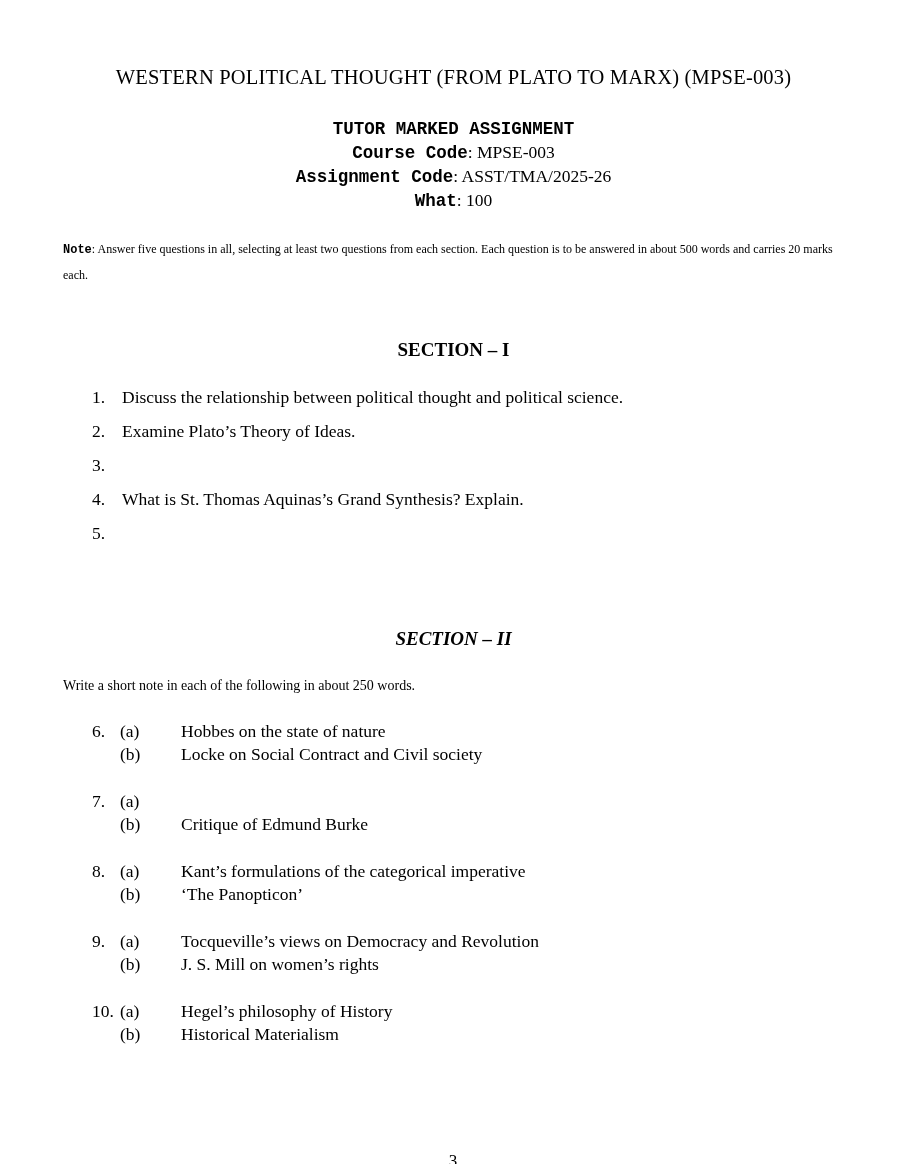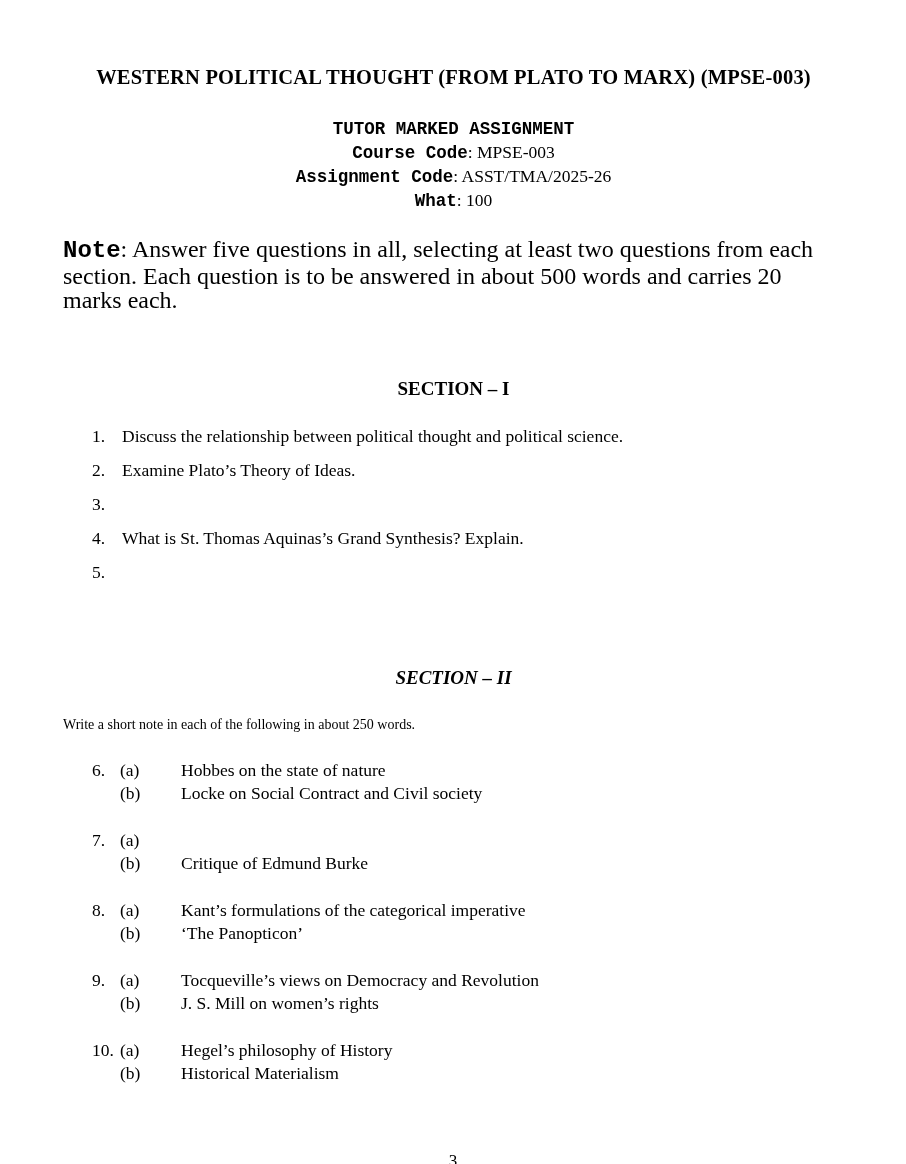--- a/index.html
+++ b/index.html
@@ -15,40 +15,40 @@
   .page {
     width: 906px;
     height: 1164px;
     padding: 64px 62px 0 63px;
     position: relative;
     overflow: hidden;
     background: #ffffff;
   }
   .title {
     font-size: 20.5px;
-    font-weight: bold;
+    font-weight: normal;
     text-align: center;
     line-height: 26px;
     letter-spacing: 0.2px;
   }
   .subhead {
     margin-top: 28px;
     text-align: center;
     font-size: 17.5px;
     line-height: 23px;
   }
   .bold { font-weight: bold; font-family: Liberation Mono, monospace; }
   .note {
     margin-top: 24px;
-    font-size: 24px;
+    font-size: 12px;
     line-height: 24.5px;
     text-align: left;
   }
   .section-heading {
-    margin-top: 64px;
+    margin-top: 51px;
     font-size: 19px;
     font-weight: bold;
     text-align: center;
     line-height: 24px;
   }
   .section-heading.second { margin-top: 82px; font-style: italic; }
   .q-list {
     margin-top: 24px;
     list-style: none;
     font-size: 17.5px;

